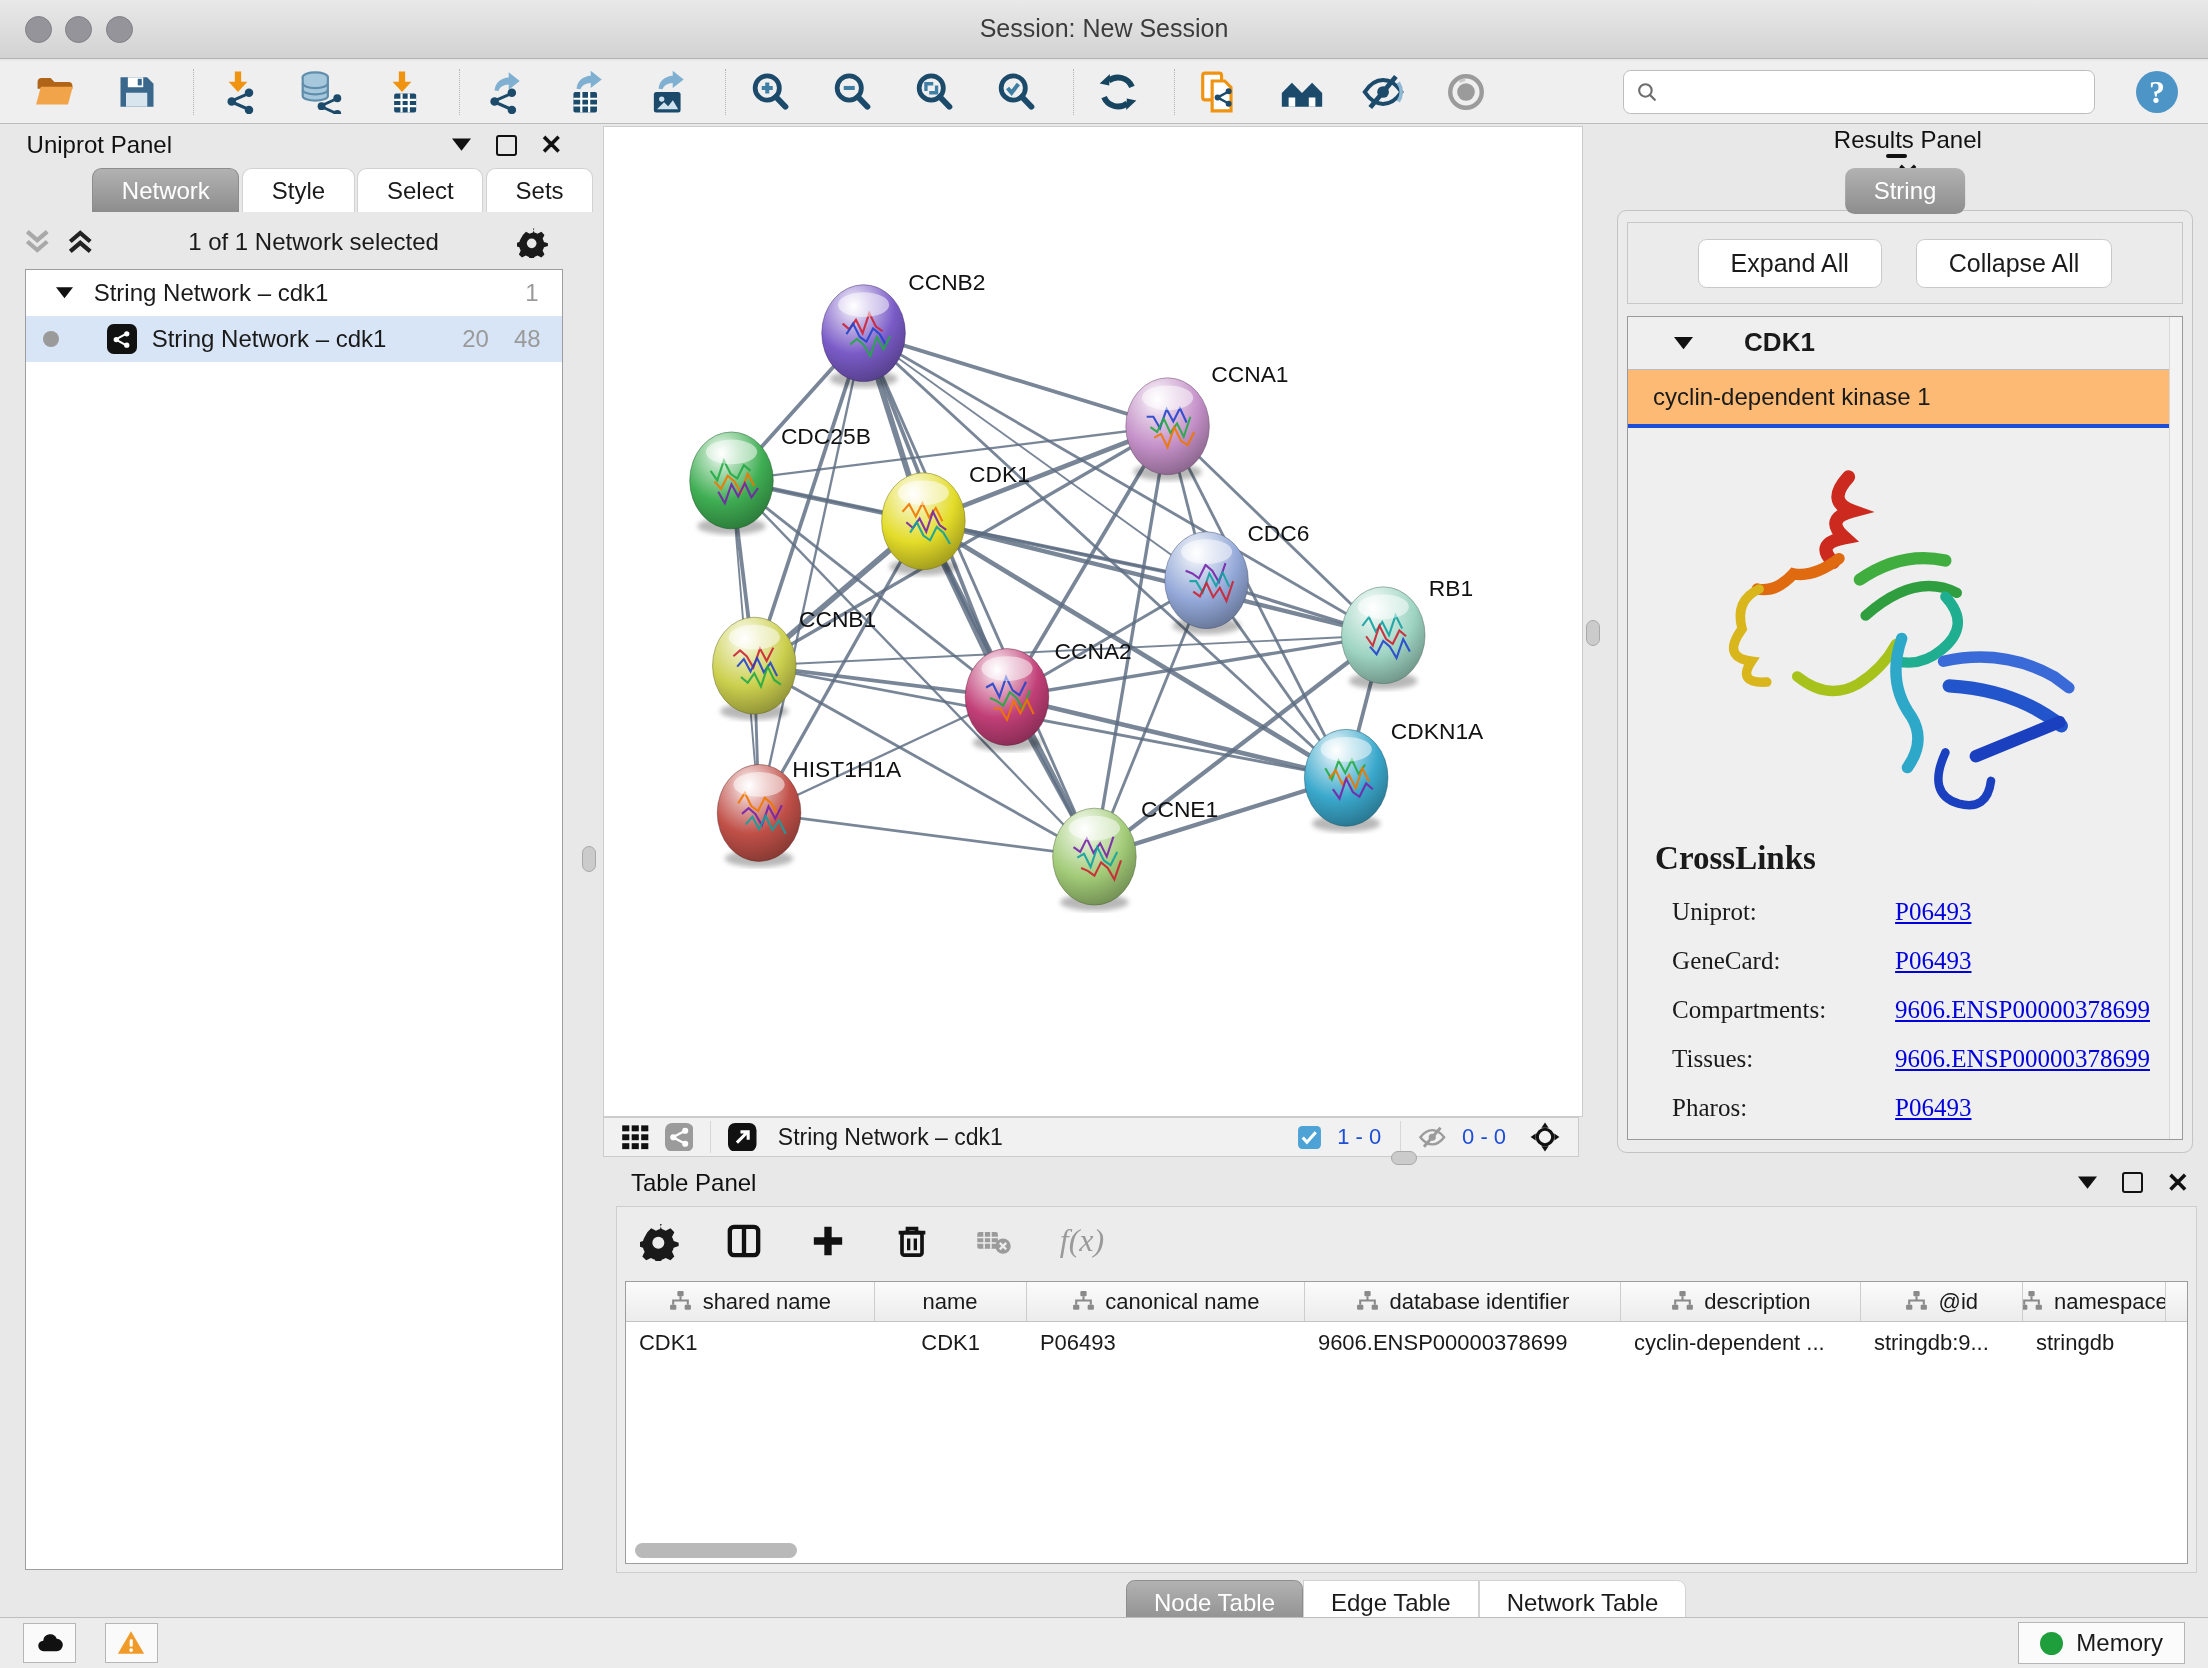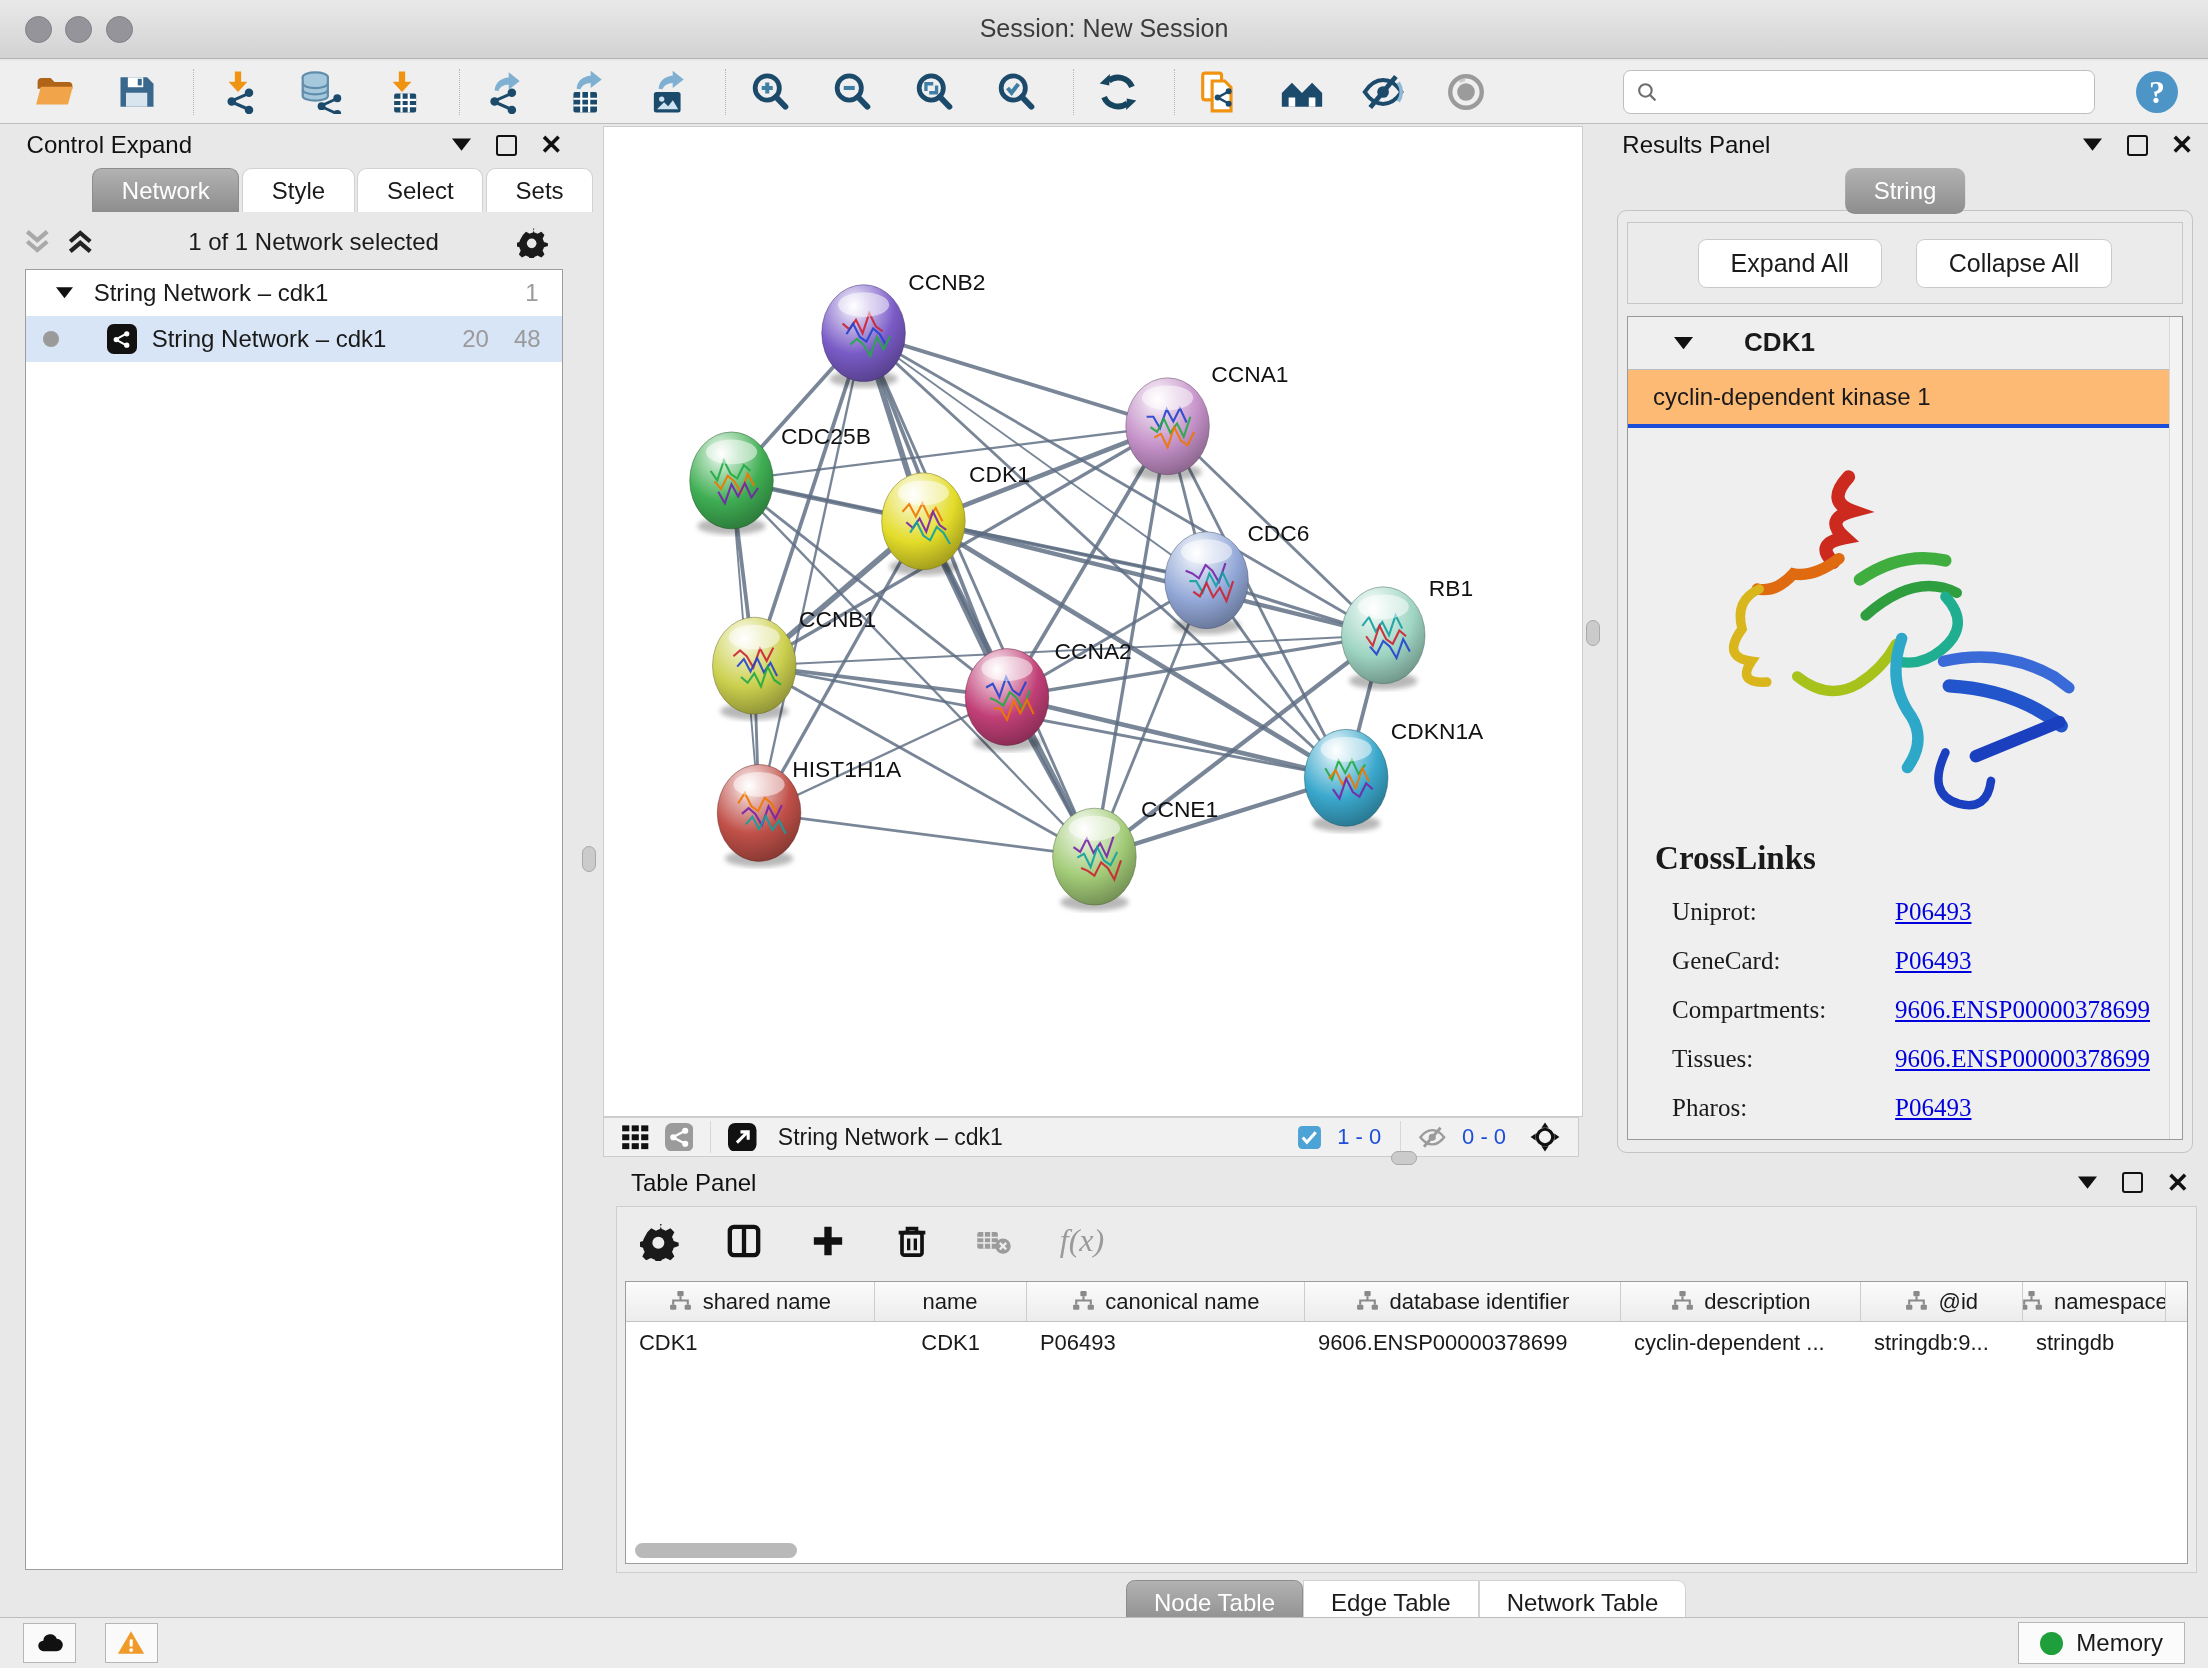--- a/index.html
+++ b/index.html
@@ -59,21 +59,21 @@
   .net-canvas { position:absolute; left:603px; top:126px; width:980px; height:991px; background:#fff; border:1px solid #cccccc; }
   .net-footer { position:absolute; left:603px; top:1117px; width:976px; height:40px; background:#f1f1f1;
     border:1px solid #cccccc; display:flex; align-items:center; font-size:22px; padding:0 9.5px; }
   .nf-ic { width:28.5px; height:28.5px; margin:0 7.6px; }
   .nf-sep { width:0; height:32px; border-left:1.9px solid #d7d7d7; margin:0 9.5px; }
   .nf-title { margin-left:13.3px; font-size:23px; }
   .nf-count { color:#1d4ed8; margin:0 9.5px 0 7.6px; }
 
   
   .results-panel { position:absolute; left:1609px; top:126px; width:592px; height:1031px; }
-  .rp-head { position:absolute; left:13.3px; right:7.6px; top:0; height:38px; }
+  .rp-head { position:absolute; left:13.3px; right:7.6px; top:0; height:38px;flex-direction:column; }
   .string-tab { position:absolute; left:50%; transform:translateX(-50%); top:42px; height:46px; padding:0 28.5px;
     background:linear-gradient(#b2b2b2,#8d8d8d); color:#fff; font-size:24px; border-radius:9.5px;
     display:flex; align-items:center; z-index:2; }
   .results-box { position:absolute; left:7.6px; right:7.6px; top:84px; bottom:3.8px; border:1.9px solid #c3c3c3;
     border-radius:9.5px; background:#ebebeb; padding:11.4px 9.5px 9.5px 9.5px; }
   .expand-row { border:1.9px solid #c7c7c7; background:#ebebeb; height:82px; display:flex; align-items:center;
     justify-content:center; gap:34px; margin-bottom:11.4px; }
   .rbtn { background:#fff; border:1.9px solid #c9c9c9; border-radius:8.6px; height:49px; padding:0 32px;
     font-size:25px; display:flex; align-items:center; }
   .gene-box { border:1.9px solid #999; background:#efefef; height:824px; display:flex; flex-direction:column; overflow:hidden; position:relative; }
@@ -302,21 +302,21 @@
     <div class="help-btn">
         <svg viewBox="0 0 24 24">
           <circle cx="12" cy="12" r="10.5" fill="#4d94c7"></circle>
           <text x="12" y="17.5" text-anchor="middle" font-size="16" font-weight="bold" fill="#fff" font-family="Liberation Serif, serif">?</text>
         </svg>
       </div>
   </div>
 
   <div class="control-panel">
     <div class="cp-head phead">
-      <span>Control Expand</span>
+      <span>Uniprot Panel</span>
       <span class="sp"></span>
       <svg class="ph-caret" viewBox="0 0 14 9">
           <path d="M0 0h14L7 9z" fill="#111"></path>
         </svg>
       <div class="ph-box"></div>
       <span class="ph-x">✕</span>
     </div>
     <div class="cp-tabs">
       <div class="tab sel">Network</div>
       <div class="tab">Style</div>

